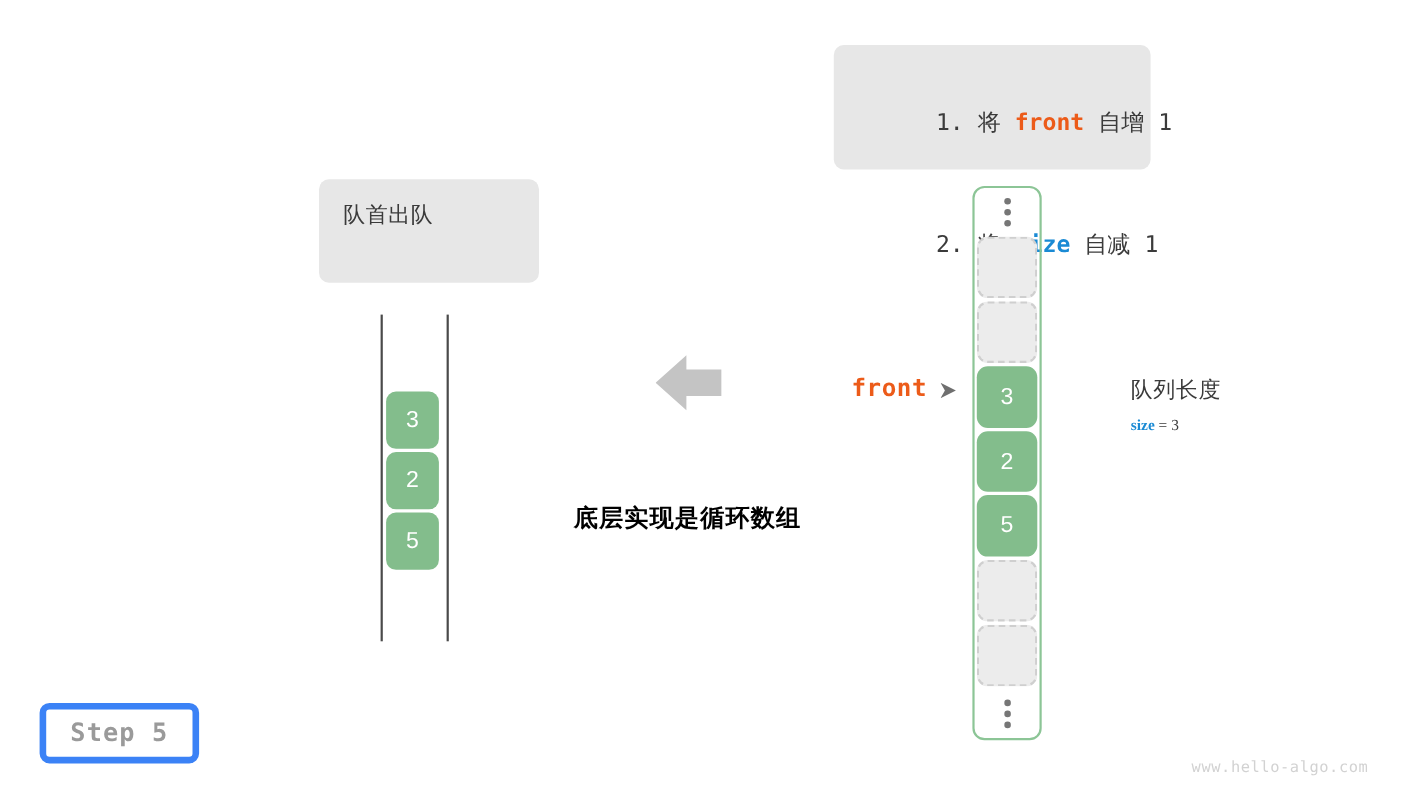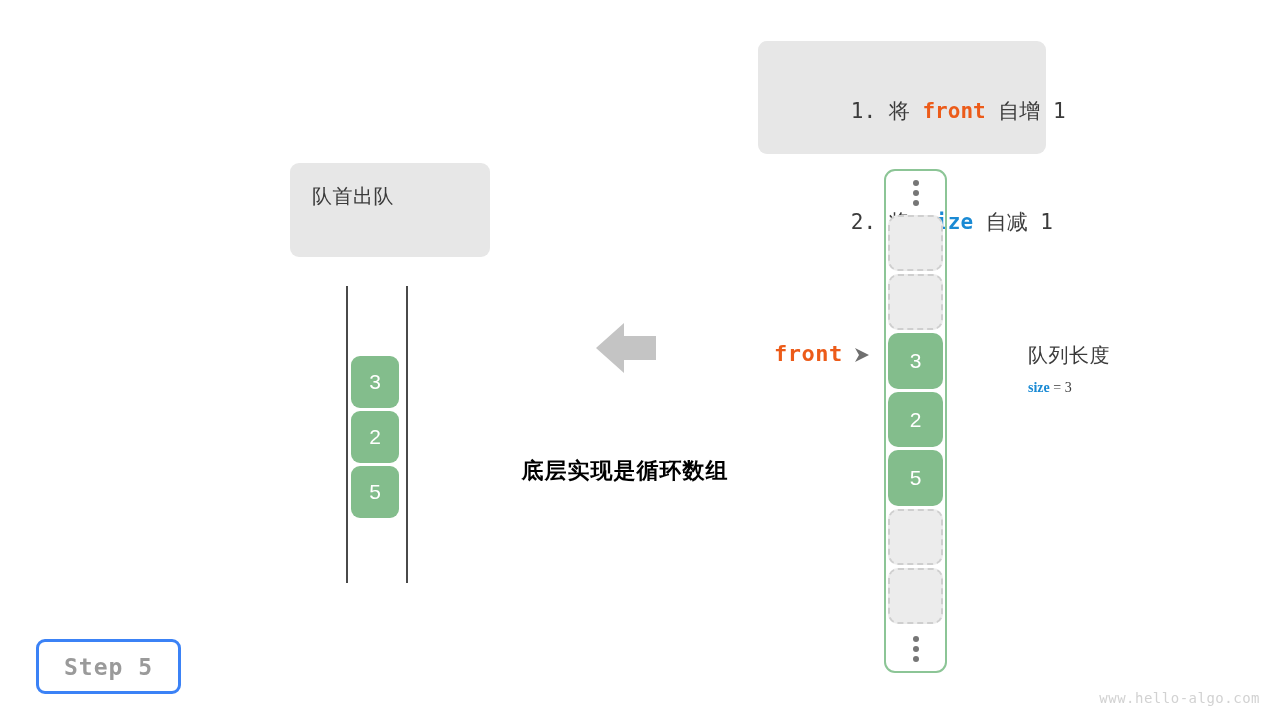--- a/index.html
+++ b/index.html
@@ -224,38 +224,38 @@
     white-space: pre;
   }
 
   
   .step-badge {
     position: absolute;
     left: 36px;
     top: 639px;
     width: 145px;
     height: 55px;
-    border: 3px solid #3b82f6;
+    border: 6px solid #3b82f6;
     border-radius: 9px;
     background: #ffffff;
     display: flex;
     align-items: center;
     justify-content: center;
     font-family: "DejaVu Sans Mono", monospace;
     font-size: 23px;
     font-weight: bold;
     color: #9a9a9a;
     letter-spacing: 1px;
     box-sizing: border-box;
   }
 
   
   .watermark {
     position: absolute;
-    right: 20px;
+    right: 36px;
     bottom: 14px;
     font-family: "DejaVu Sans Mono", monospace;
     font-size: 14px;
     color: #d2d2d2;
     letter-spacing: 0.5px;
   }
 </style>
 </head>
 <body>
 

